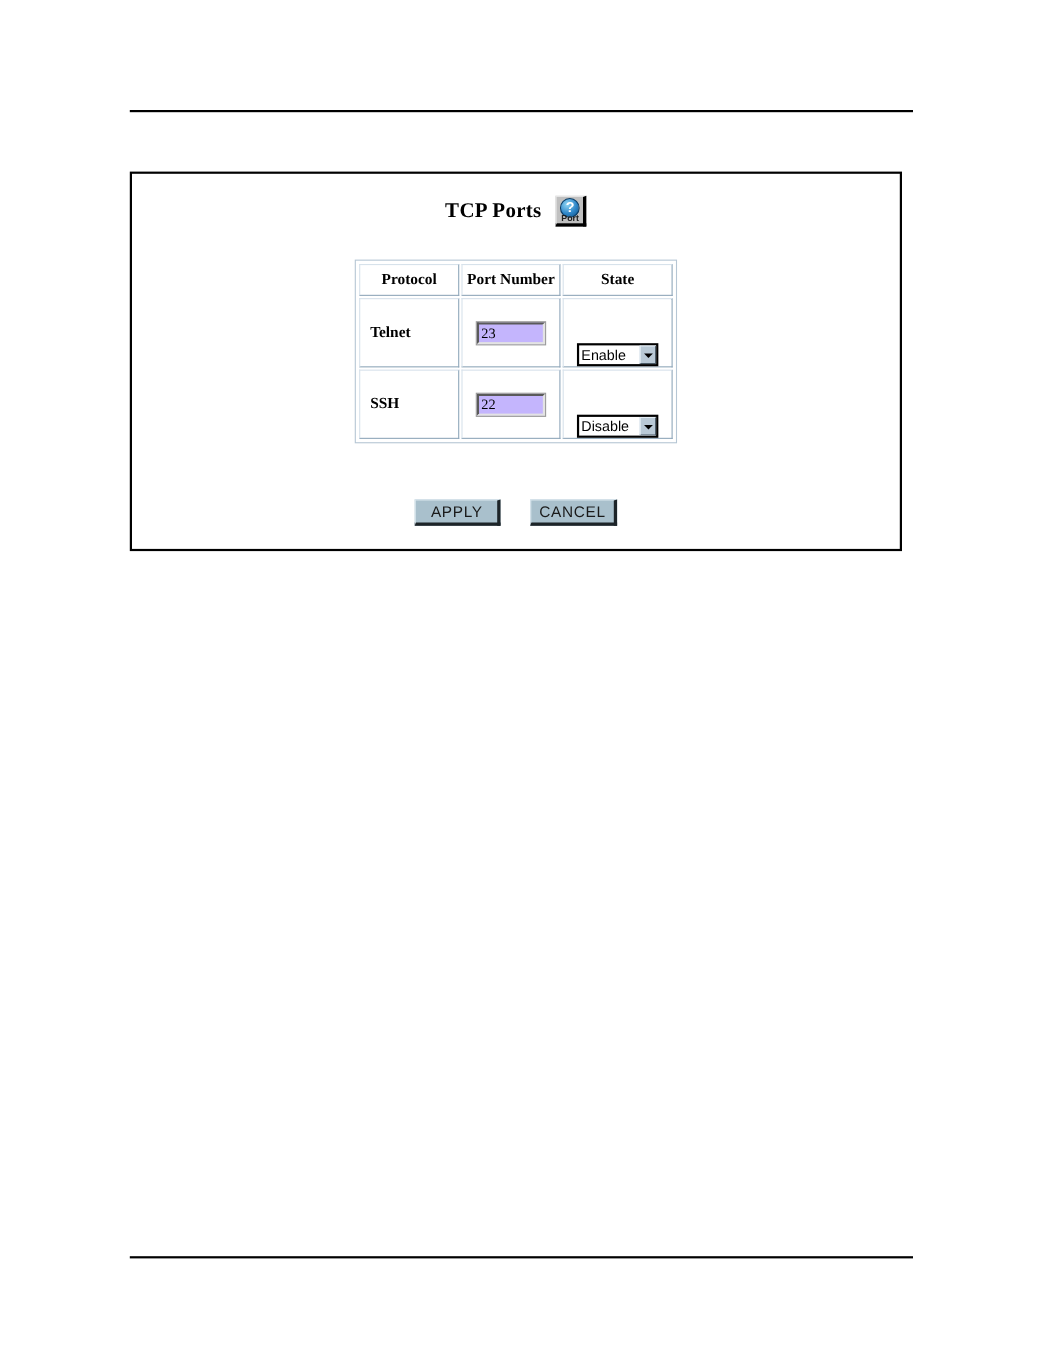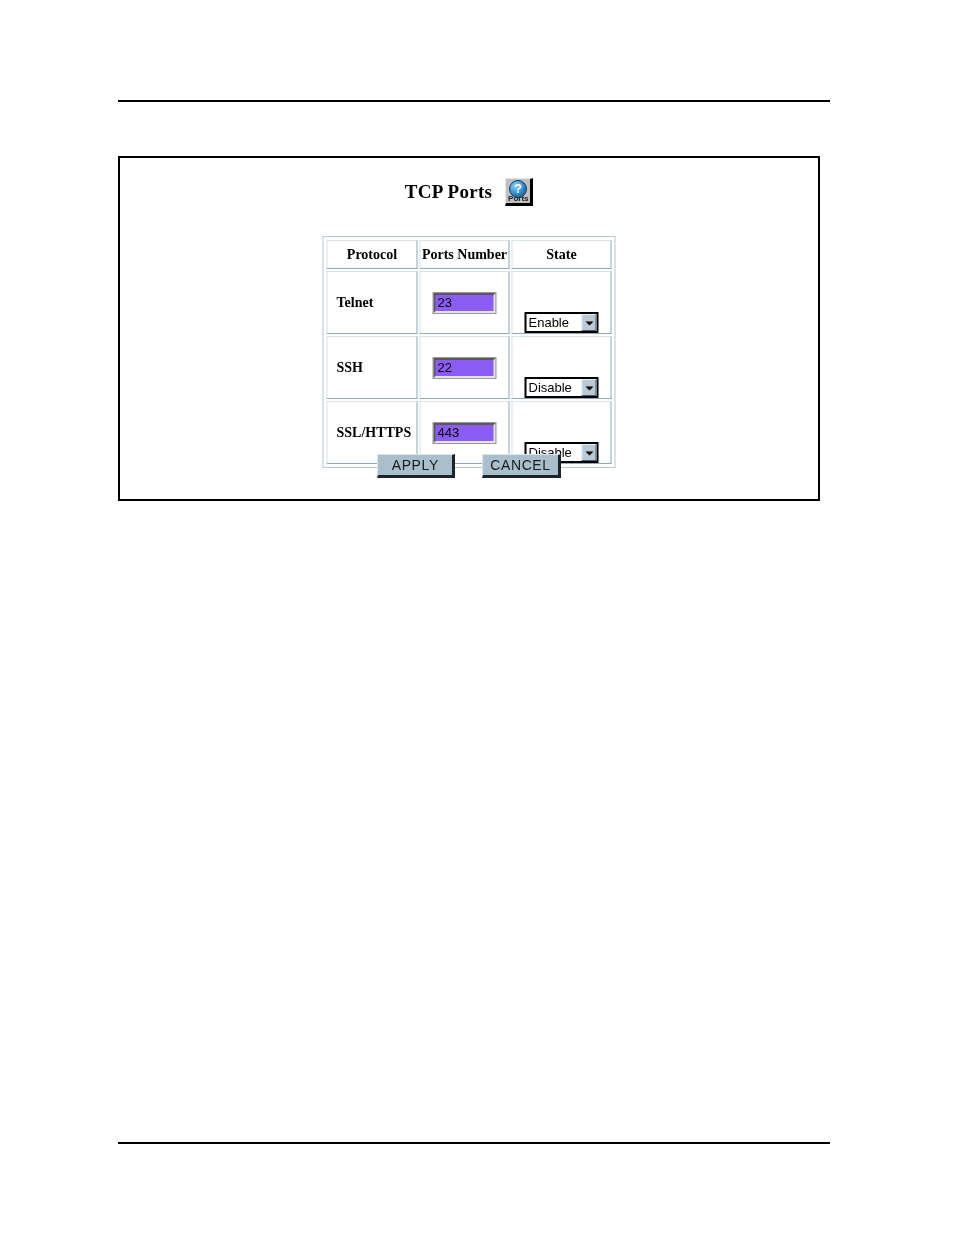--- a/index.html
+++ b/index.html
@@ -153,27 +153,27 @@
   .cell-field {
     height: 33px;
     text-align: center;
   }
 
   
   .port-input {
     width: 62px;
     height: 20px;
     box-sizing: border-box;
-    background: #8b5cf6;
+    background: #c4b5fd;
     border-top: 2px solid #5a5a5a;
     border-left: 2px solid #5a5a5a;
     border-right: 2px solid #e3e3e3;
     border-bottom: 2px solid #e3e3e3;
     outline: 1px solid #9a9a9a;
-    font-family: Liberation Sans, sans-serif;
+    font-family: Liberation Serif, serif;
     font-size: 13px;
     color: #000000;
     padding: 0 2px;
     line-height: 16px;
   }
 
   
   .state-select {
     display: inline-flex;
     align-items: stretch;
@@ -252,30 +252,30 @@
 <body>
 
 <div class="page-rule top"></div>
 
 <div class="shot-frame">
 
   <div class="title-row">
     <div class="panel-title">TCP Ports</div>
     <div class="help-btn">
       <div class="qmark">?</div>
-      <div class="help-word">Ports</div>
+      <div class="help-word">Port</div>
     </div>
   </div>
 
   <div class="ports-table-wrap">
     <table class="ports">
       <thead>
         <tr>
           <th class="cell-head col-protocol">Protocol</th>
-          <th class="cell-head col-port">Ports Number</th>
+          <th class="cell-head col-port">Port Number</th>
           <th class="cell-head col-state">State</th>
         </tr>
       </thead>
       <tbody>
         <tr>
           <td class="cell-proto">Telnet</td>
           <td class="cell-field">
             <input class="port-input" type="text" value="23" style="">
           </td>
           <td class="cell-field">
@@ -290,32 +290,20 @@
           <td class="cell-field">
             <input class="port-input" type="text" value="22" style="">
           </td>
           <td class="cell-field">
             <div class="state-select">
               <span class="sel-text">Disable</span>
               <span class="sel-arrow"></span>
             </div>
           </td>
         </tr>
-        <tr>
-          <td class="cell-proto">SSL/HTTPS</td>
-          <td class="cell-field">
-            <input class="port-input" type="text" value="443" style="">
-          </td>
-          <td class="cell-field">
-            <div class="state-select">
-              <span class="sel-text">Disable</span>
-              <span class="sel-arrow"></span>
-            </div>
-          </td>
-        </tr>
       </tbody>
     </table>
   </div>
 
   <div class="actions">
     <div class="btn3d">APPLY</div>
     <div class="btn3d">CANCEL</div>
   </div>
 
 </div>

